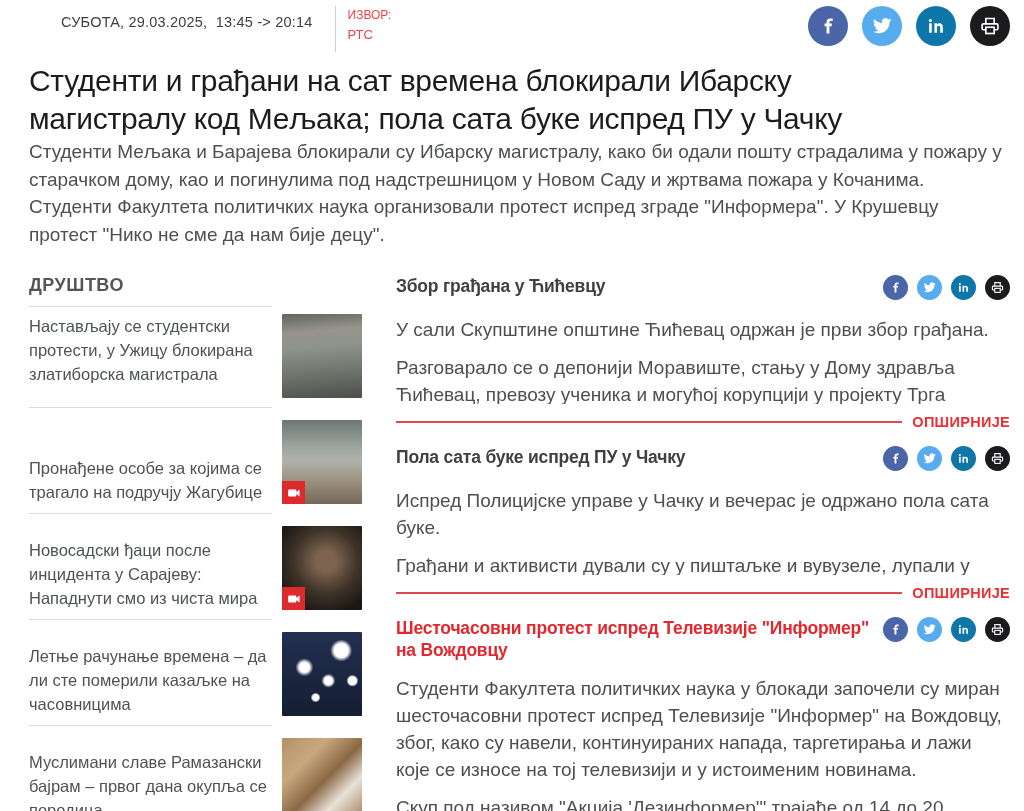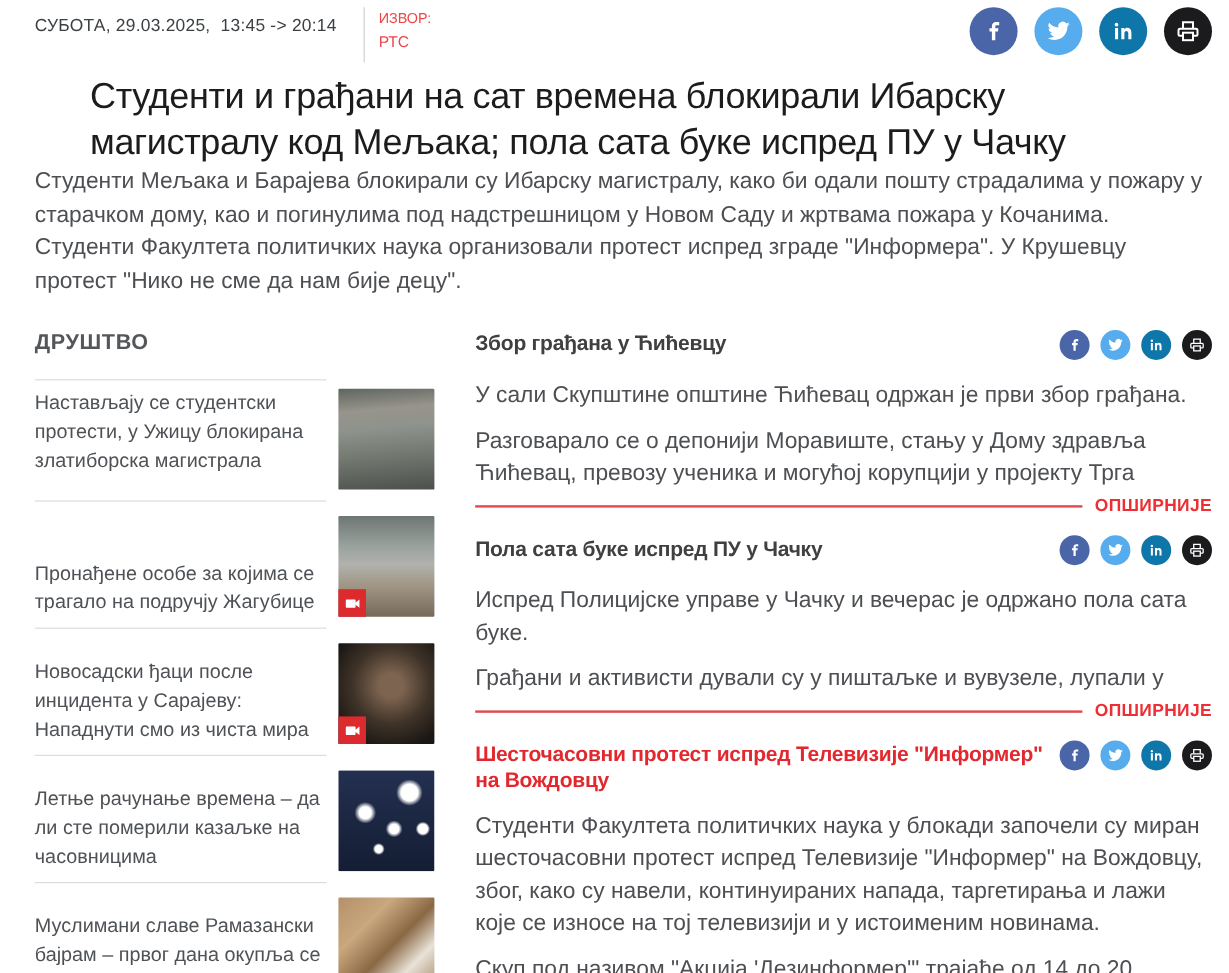--- a/index.html
+++ b/index.html
@@ -5,21 +5,21 @@
   * { margin:0; padding:0; box-sizing:border-box; }
   html,body { background:#fff; }
   body {
     width:1024px; height:811px; overflow:hidden;
     font-family:"Liberation Sans", sans-serif;
     color:#4f4f4f;
   }
   .page { width:1024px; height:811px; padding:0 14px 0 29px; overflow:hidden; position:relative; }
 
   
-  .topbar { display:flex; align-items:flex-start; padding-top:6px; min-height:50px; }
+  .topbar { display:flex; align-items:flex-start; padding-top:6px; min-height:50px;margin-left:32px; }
   .date { font-size:14.5px; color:#3d4043; letter-spacing:.2px; padding-top:8px; white-space:pre; }
   .vdivider { width:1px; align-self:stretch; background:#cfcfcf; margin:0 12px 0 22px; min-height:46px; }
   .source-block { padding-top:2px; }
   .source-label { font-size:12px; color:#ef4444; margin-bottom:5px; }
   .source-value { font-size:13px; color:#e8474b; }
 
   
   .share-row { display:flex; margin-left:auto; }
   .share-btn { border:none; cursor:pointer; border-radius:50%; display:flex; align-items:center; justify-content:center; padding:0; }
   .share-row.lg .share-btn { width:40px; height:40px; margin-left:14px; }
@@ -28,33 +28,33 @@
   .share-row.sm svg { width:13px; height:13px; }
   .sb-facebook { background:#4a66a8; }
   .sb-twitter  { background:#57aced; }
   .sb-linkedin { background:#0e76a8; }
   .sb-print    { background:#1b1b1d; }
 
   
   .headline {
     margin-top:10px; max-width:900px;
     font-size:30px; line-height:38px; font-weight:400;
-    color:#1c1c1c; letter-spacing:-.3px;margin-left:46px;
+    color:#1c1c1c; letter-spacing:-.3px;
   }
   .lead {
     margin-top:0; max-width:985px;
     font-size:19px; line-height:27.5px; color:#4d4f52;
   }
 
   
   .content { display:flex; margin-top:27px; }
   .sidebar { width:333px; flex-shrink:0; }
   .side-title {
     font-size:18px; color:#54565a; letter-spacing:.5px;
-    padding-bottom:20px; border-bottom:1px solid #dcdcdc; width:243px;
+    padding-bottom:10px; border-bottom:1px solid #dcdcdc; width:243px;
   }
   .side-list { }
   .side-item { display:flex; gap:10px; position:relative; padding-top:7px; margin-bottom:9px; cursor:pointer; }
   .side-item + .side-item { margin-top:2px; padding-top:13px;align-items:flex-end; }
   .side-item + .side-item::before {
     content:""; position:absolute; top:0; left:0; width:243px; height:1px; background:#dcdcdc;
   }
   .side-text { width:243px; font-size:16.5px; line-height:24px; color:#4e5256; }
   .thumb { width:80px; height:84px; flex-shrink:0; position:relative; border-radius:1px; }
   .thumb-protest-road { background:linear-gradient(175deg,#5e6660 0%,#97948b 22%,#8d938c 40%,#767b74 62%,#4c504b 100%); }

